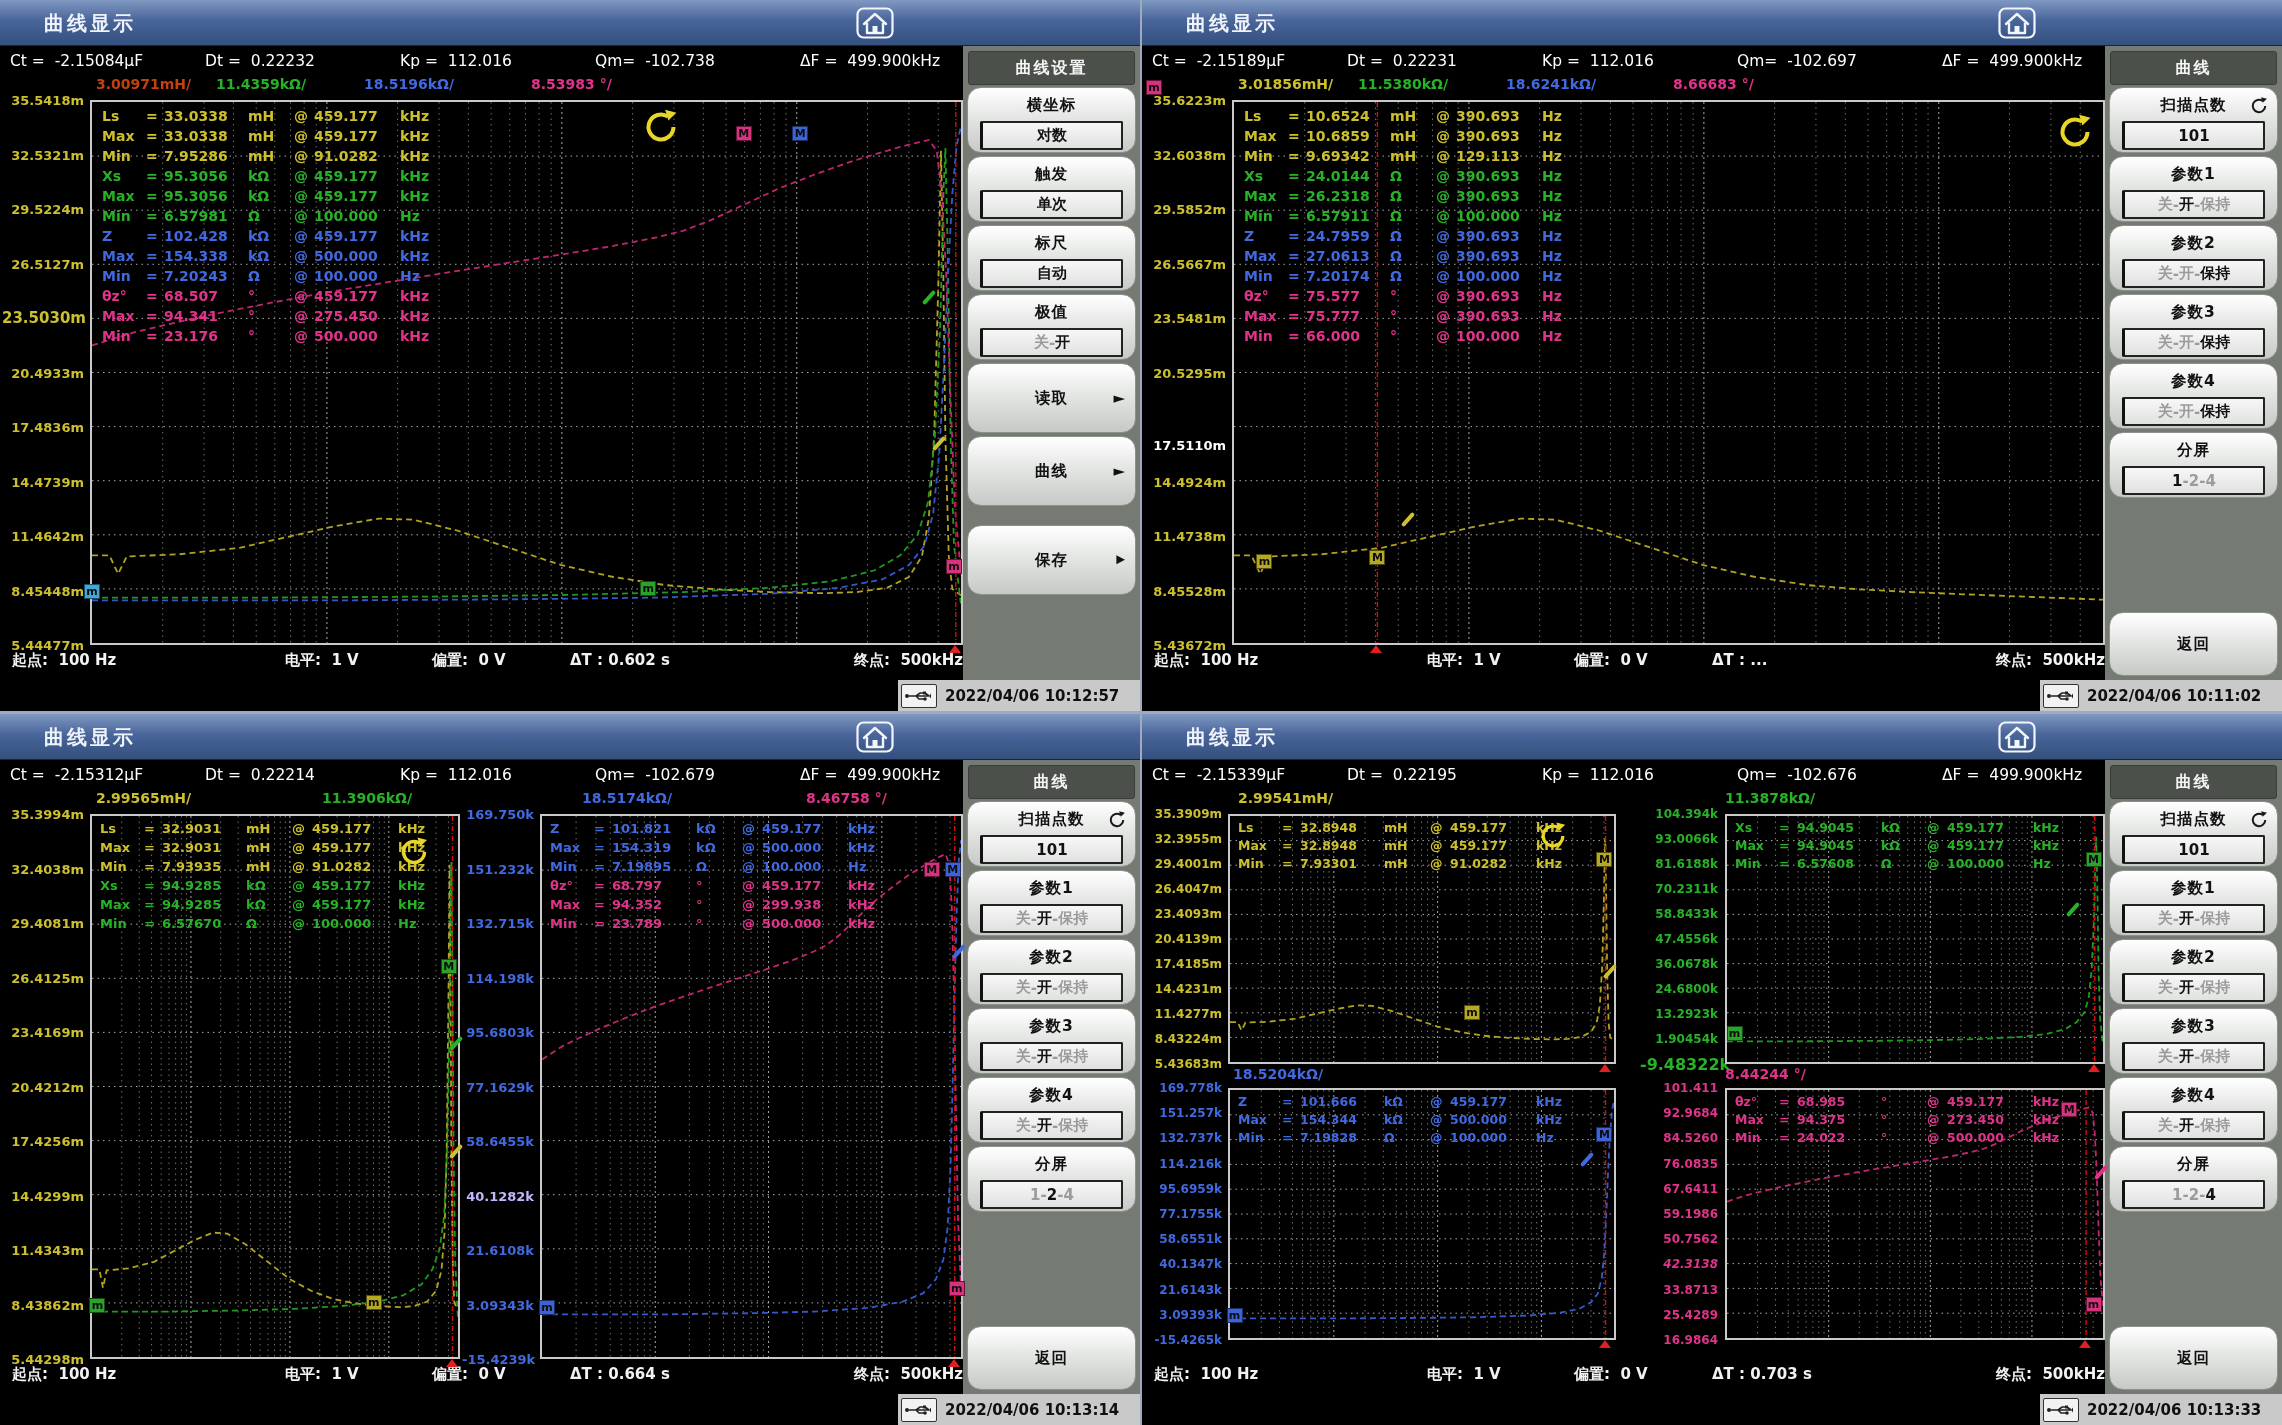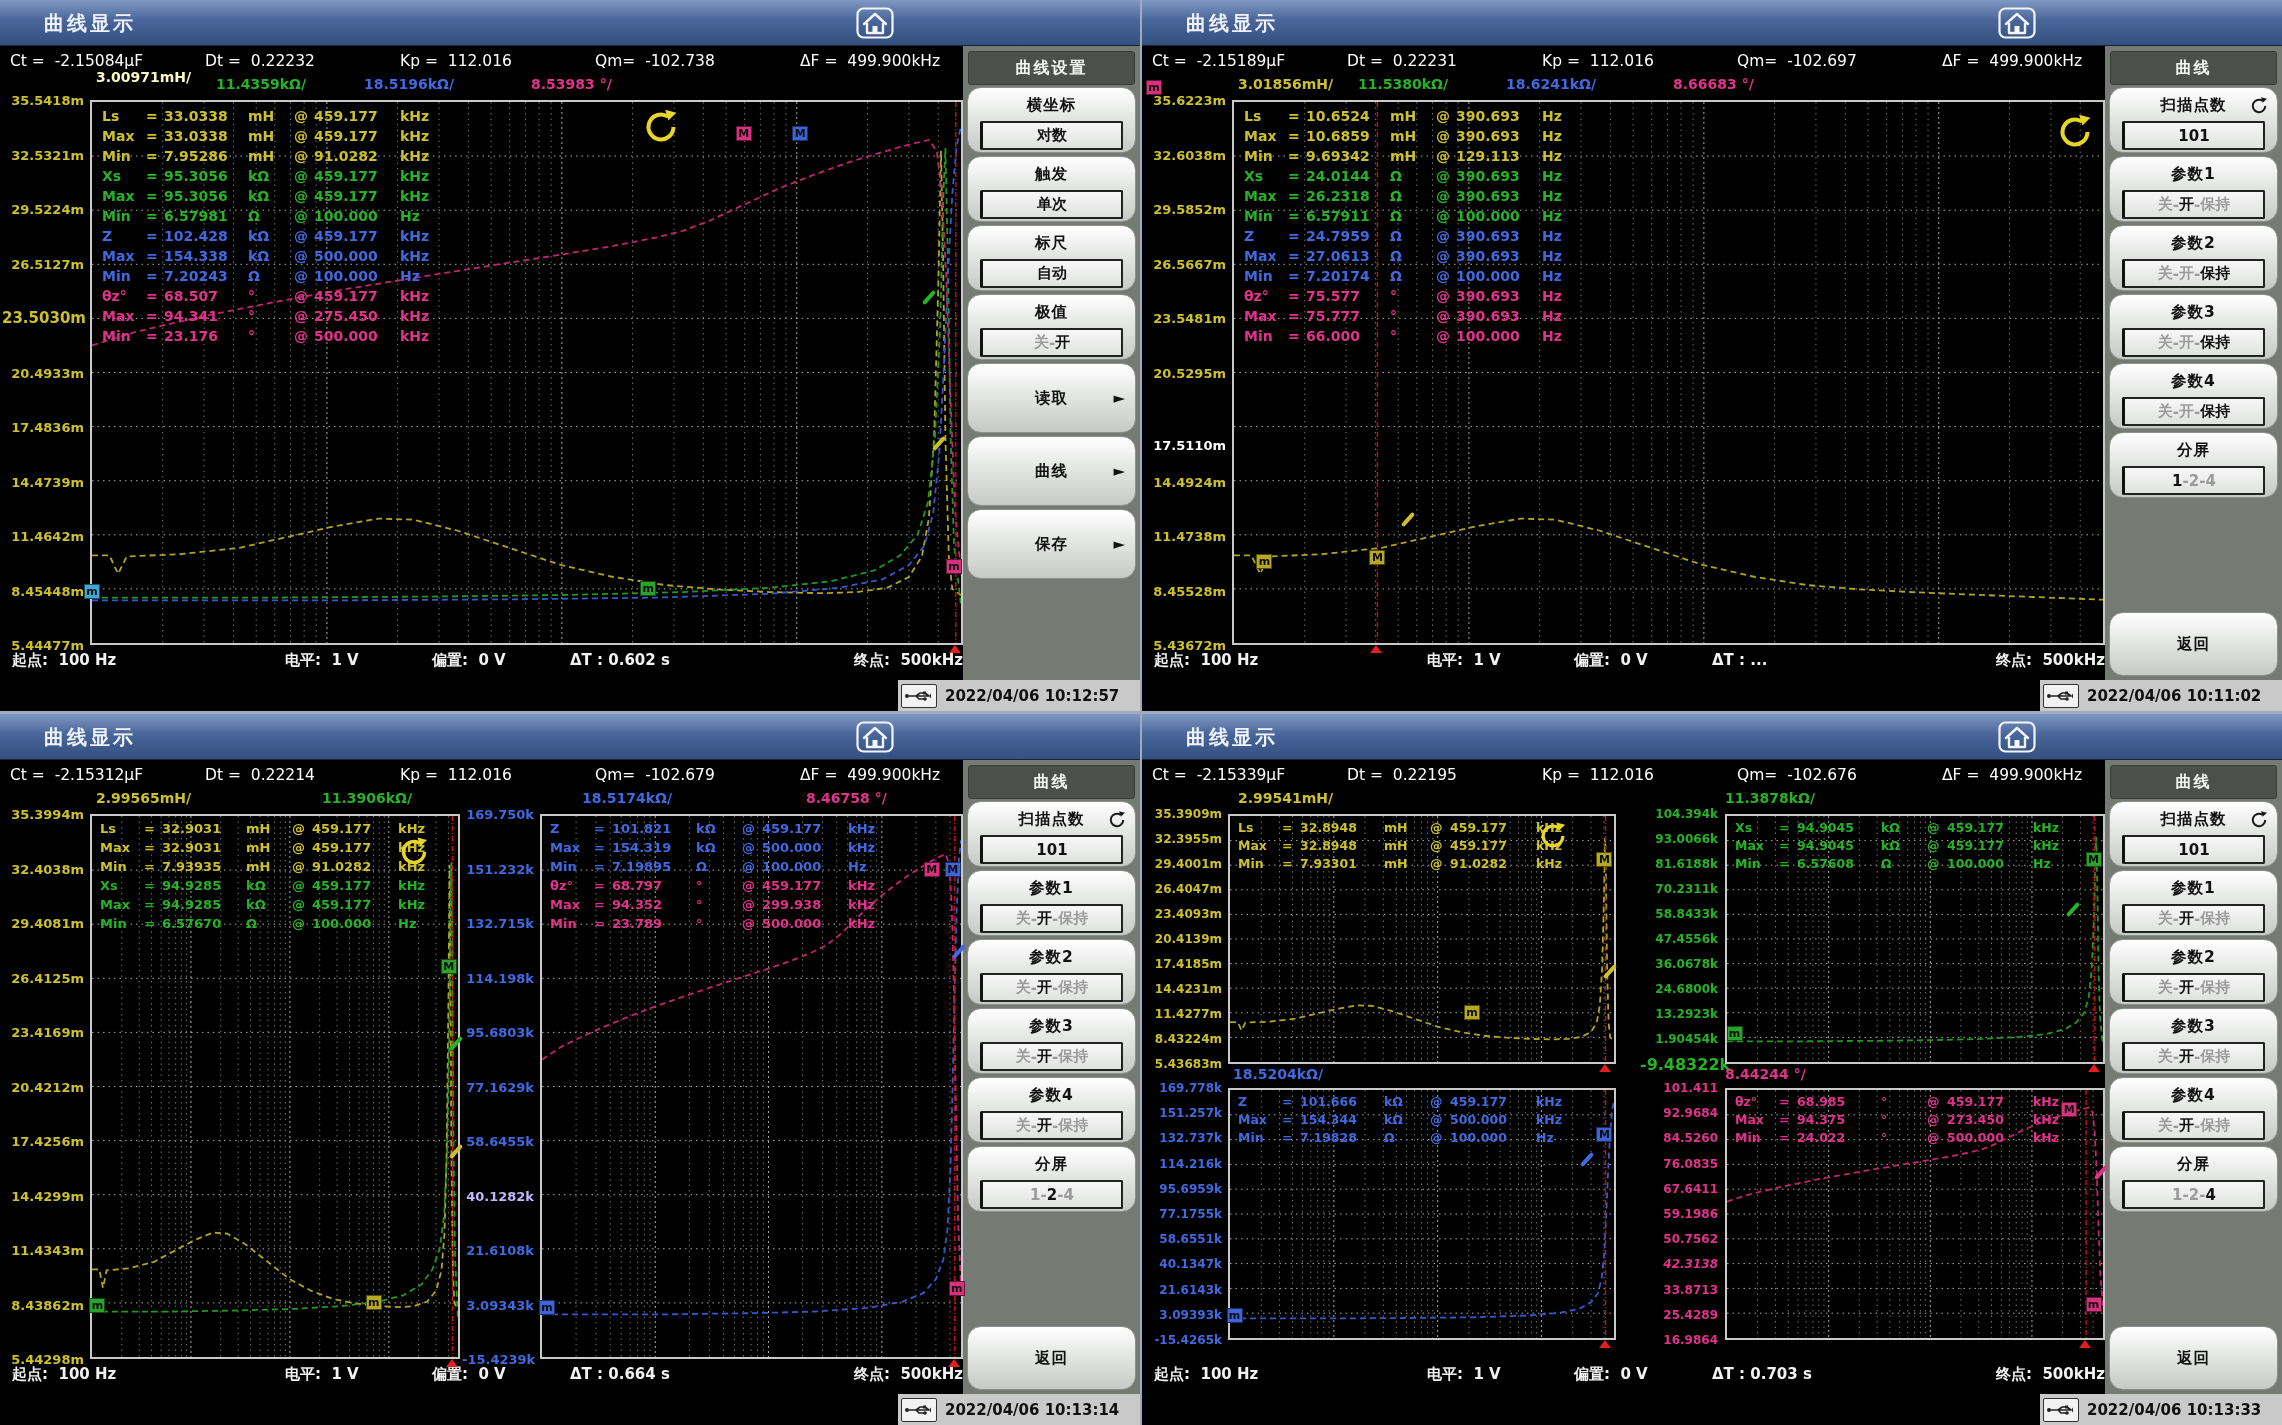--- a/index.html
+++ b/index.html
@@ -52,21 +52,21 @@
             <path d="M8 17 L19 7 L30 17" fill="none" stroke="#f2f5fa" stroke-width="2.4" stroke-linecap="round" stroke-linejoin="round"></path>
             <path d="M11 16 V26 H27 V16" fill="none" stroke="#f2f5fa" stroke-width="2.4" stroke-linejoin="round"></path>
             <rect x="16.5" y="19" width="5" height="7" fill="#f2f5fa"></rect>
           </svg></div>
       </div>
       <div class="meas" style="left: 10px;">Ct =  -2.15084μF</div>
       <div class="meas" style="left: 205px;">Dt =  0.22232</div>
       <div class="meas" style="left: 400px;">Kp =  112.016</div>
       <div class="meas" style="left: 595px;">Qm=  -102.738</div>
       <div class="meas" style="left: 800px;">ΔF =  499.900kHz</div>
-      <div class="scale" style="left: 96px; top: 69px; color: #fef9c3;">3.00971mH/</div>
+      <div class="scale" style="left: 96px; top: 76px; color: #c2410c;">3.00971mH/</div>
       <div class="scale" style="left: 216px; top: 76px; color: rgb(39, 178, 39);">11.4359kΩ/</div>
       <div class="scale" style="left: 364px; top: 76px; color: rgb(65, 105, 224);">18.5196kΩ/</div>
       <div class="scale" style="left: 531px; top: 76px; color: rgb(224, 52, 139);">8.53983 °/</div>
       <div class="yl" style="left: 2px; width: 82px; top: 100px; color: rgb(205, 192, 46); font-size: 13px;">35.5418m</div>
       <div class="yl" style="left: 2px; width: 82px; top: 154.5px; color: rgb(205, 192, 46); font-size: 13px;">32.5321m</div>
       <div class="yl" style="left: 2px; width: 82px; top: 209px; color: rgb(205, 192, 46); font-size: 13px;">29.5224m</div>
       <div class="yl" style="left: 2px; width: 82px; top: 263.5px; color: rgb(205, 192, 46); font-size: 13px;">26.5127m</div>
       <div class="yl" style="left: 2px; width: 82px; top: 318px; color: rgb(205, 192, 46); font-size: 15px;">23.5030m</div>
       <div class="yl" style="left: 2px; width: 82px; top: 372.5px; color: rgb(205, 192, 46); font-size: 13px;">20.4933m</div>
       <div class="yl" style="left: 2px; width: 82px; top: 427px; color: rgb(205, 192, 46); font-size: 13px;">17.4836m</div>
@@ -182,21 +182,21 @@
           </div>
         </div>
         <div class="sbtn" style="top: 317px; height: 68px;">
           <div class="sbl center">读取</div>
           <div class="sarrow">►</div>
         </div>
         <div class="sbtn" style="top: 390px; height: 68px;">
           <div class="sbl center">曲线</div>
           <div class="sarrow">►</div>
         </div>
-        <div class="sbtn" style="top: 463px; height: 68px;">
+        <div class="sbtn" style="top: 479px; height: 68px; font-family: Liberation Mono, monospace;">
           <div class="sbl center">保存</div>
           <div class="sarrow">►</div>
         </div>
       </div>
       <div class="strip">
         <div class="usb">
           <svg viewBox="0 0 30 14" width="30" height="14">
             <circle cx="3" cy="7" r="2" fill="#222"></circle>
             <path d="M5 7 H25 M25 7 l-4 -3 M12 7 l4 -3 h4 M12 7 l3 3 h5" fill="none" stroke="#222" stroke-width="1.6"></path>
             <rect x="19" y="2.5" width="3" height="3" fill="#222"></rect>

